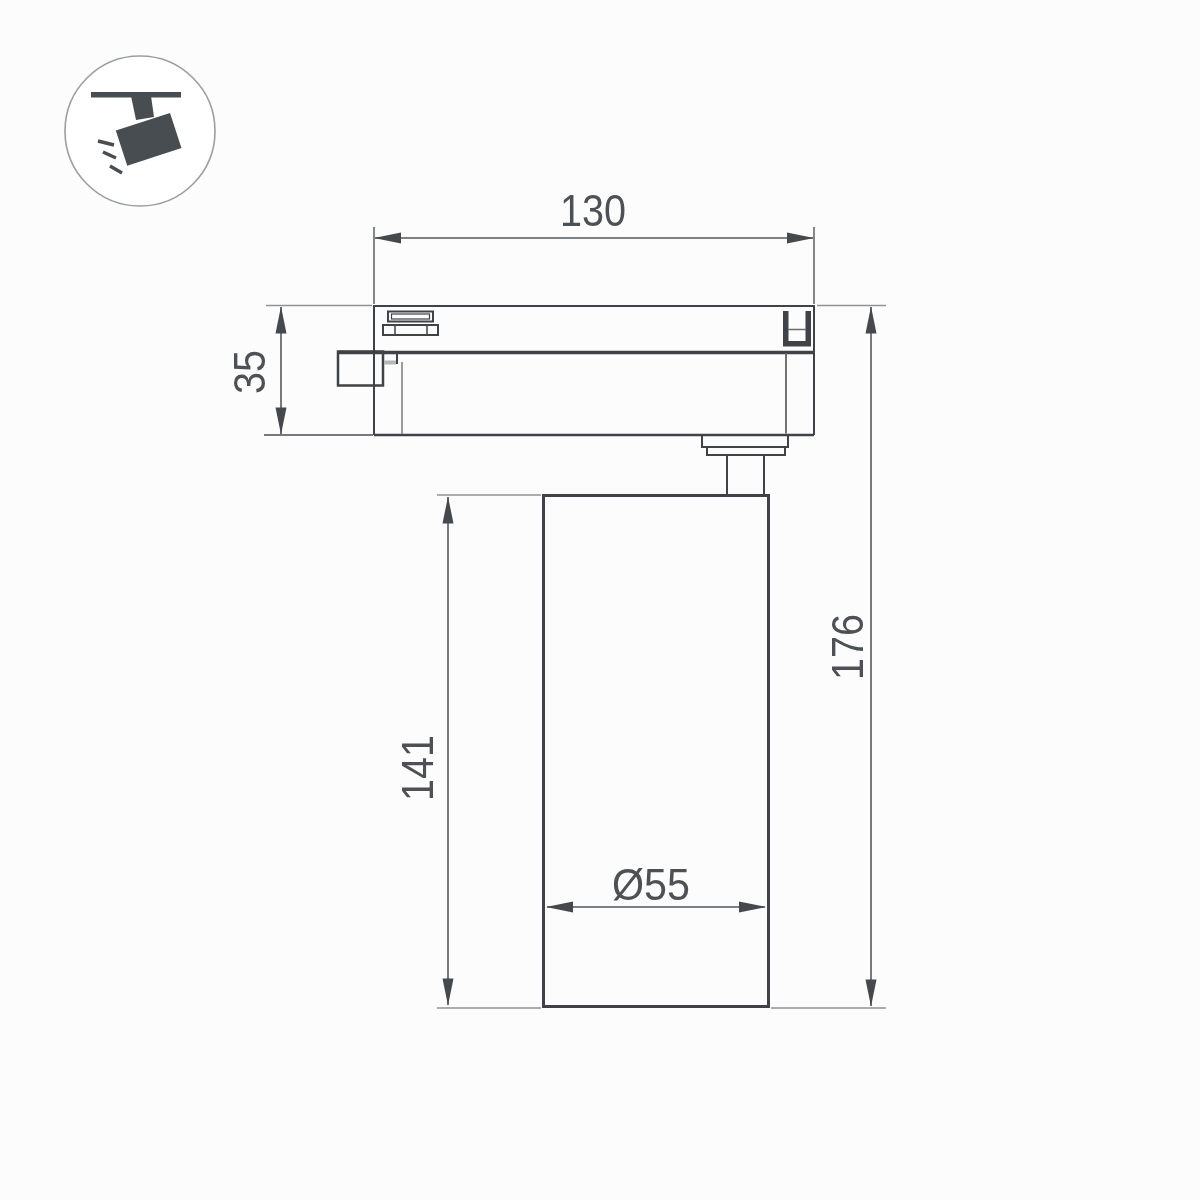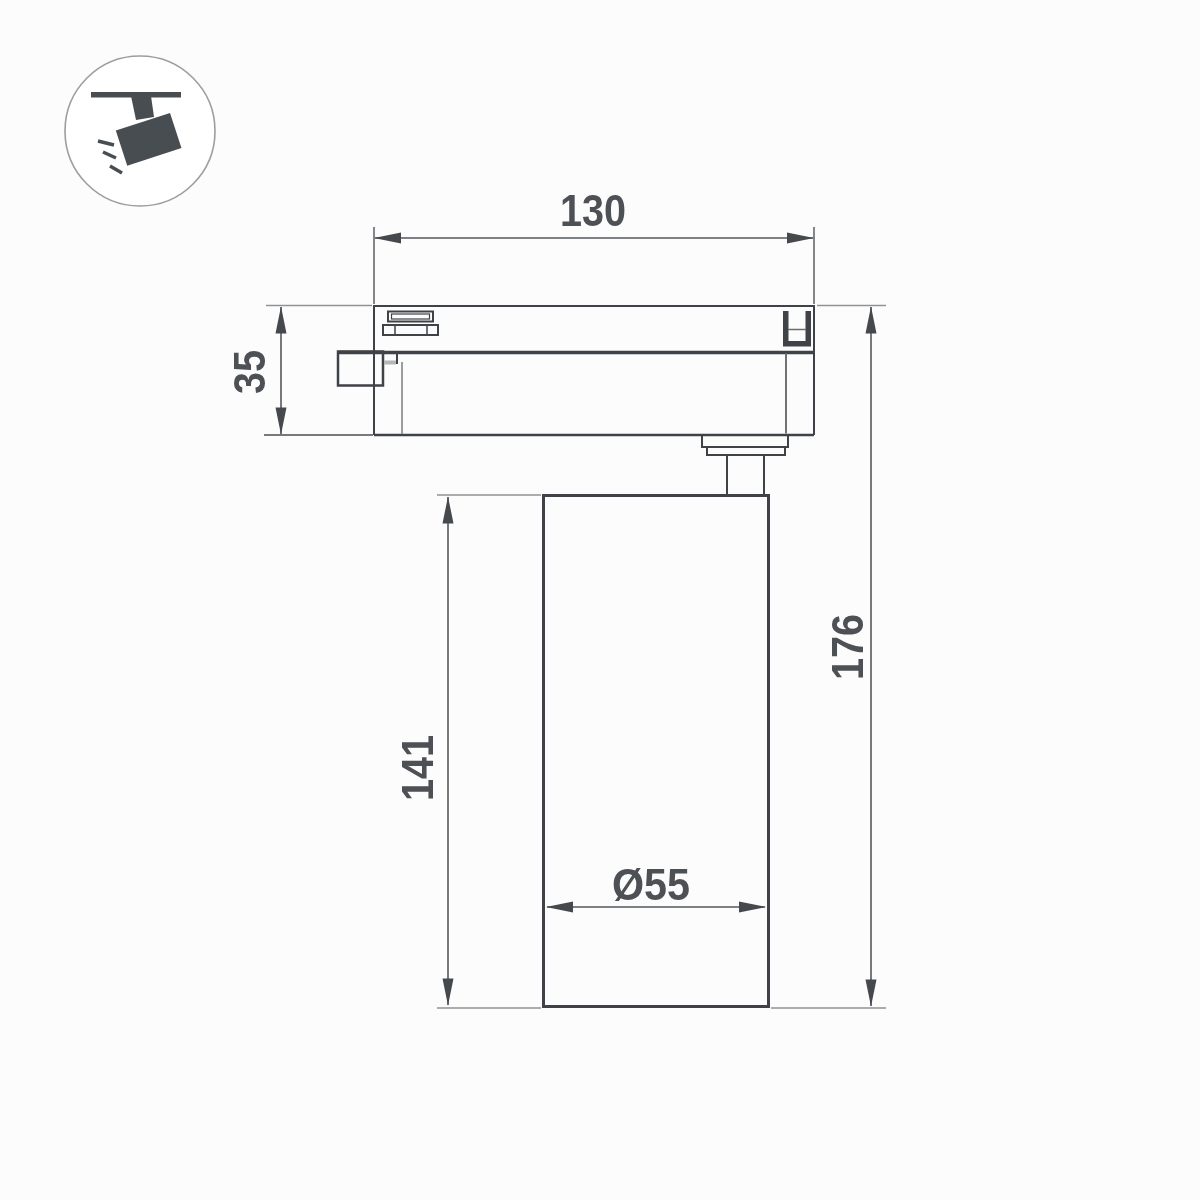--- a/index.html
+++ b/index.html
@@ -8,21 +8,20 @@
     width: 1200px;
     height: 1200px;
     background: #fcfcfc;
     font-family: "Liberation Sans", sans-serif;
   }
   .canvas {
     position: relative;
     width: 1011px;
     height: 1200px;
     overflow: hidden;
-    font-weight: bold;
   }
   svg { display: block; }
   .part-line   { stroke: #3f4246; fill: none; }
   .dim-line    { stroke: #55585b; stroke-width: 1.6; fill: none; }
   .ext-line    { stroke: #8f9294; stroke-width: 1.6; fill: none; }
   .ext-dark    { stroke: #77797c; stroke-width: 1.8; fill: none; }
   .arrow       { fill: #45484c; stroke: none; }
   .dim-text {
     fill: #4d5054;
     font-size: 45px;

